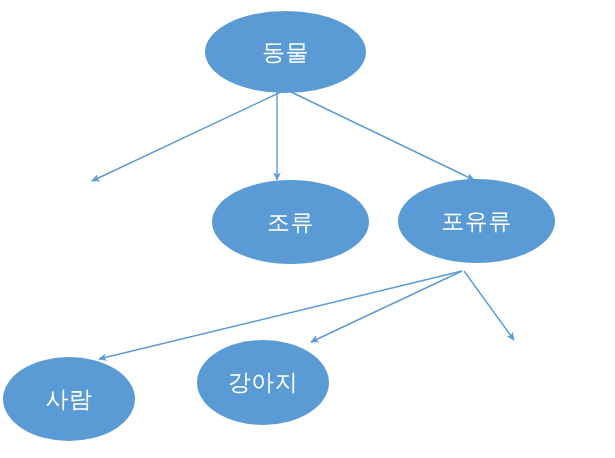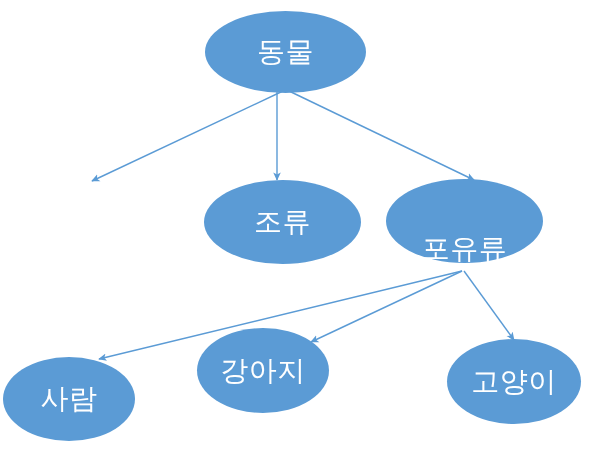--- a/index.html
+++ b/index.html
@@ -35,36 +35,36 @@
     position: absolute;
     display: flex;
     align-items: center;
     justify-content: center;
     border-radius: 50%;
     background: #5b9bd5;
     box-sizing: border-box;
   }
   .node-label {
     color: #ffffff;
-    font-size: 28px;
+    font-size: 23px;
     font-weight: 400;
     line-height: 1;
     letter-spacing: 0.5px;
     white-space: nowrap;
     user-select: none;
   }
   
   #node-animal      { left: 205px; top: 11px;  width: 161px; height: 82px; }
   
   #node-reptiles    { left: 9px;   top: 181px; width: 163px; height: 84px; }
-  #node-birds       { left: 204px; top: 180px; width: 157px; height: 84px; }
-  #node-mammals     { left: 386px; top: 179px; width: 157px; height: 84px; align-items: flex-end; }
+  #node-birds       { left: 212px; top: 180px; width: 157px; height: 84px; }
+  #node-mammals     { left: 398px; top: 179px; width: 157px; height: 84px; }
   
   #node-human       { left: 3px;  top: 357px; width: 132px; height: 84px; }
-  #node-dog         { left: 197px; top: 328px; width: 132px; height: 85px; }
+  #node-dog         { left: 197px; top: 340px; width: 132px; height: 85px; }
   #node-cat         { left: 447px; top: 339px; width: 134px; height: 85px; }
 </style>
 </head>
 <body>
 
 <div id="diagram-root">
 
   <svg id="edge-layer" viewBox="0 0 615 458" width="615" height="458" xmlns="http://www.w3.org/2000/svg">
     <defs>
       <marker id="arrowhead" markerWidth="7" markerHeight="7" refX="5.4" refY="3" orient="auto" markerUnits="strokeWidth">
@@ -101,18 +101,15 @@
     </div>
 
     <div class="node" id="node-human">
       <span class="node-label">사람</span>
     </div>
 
     <div class="node" id="node-dog">
       <span class="node-label">강아지</span>
     </div>
 
-    <div class="node" id="node-cat">
-      <span class="node-label">고양이</span>
-    </div>
 
   </div>
 </div>
 
 </body></html>

